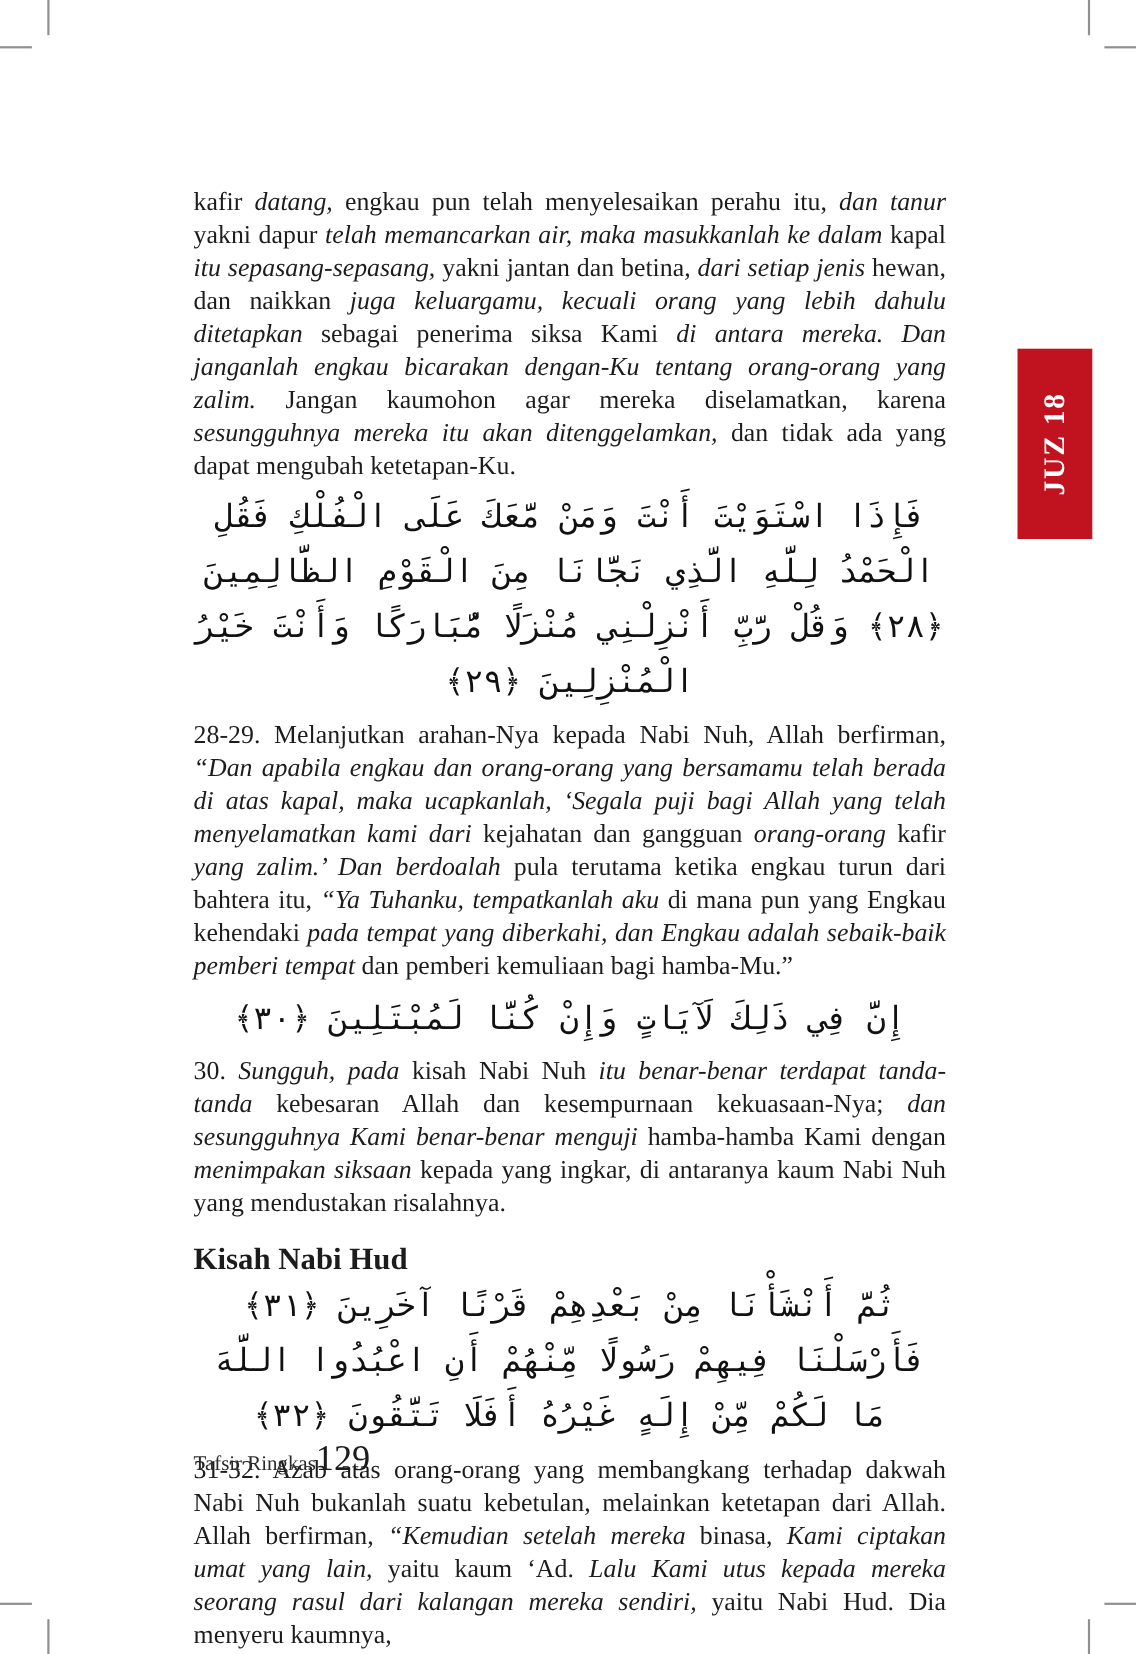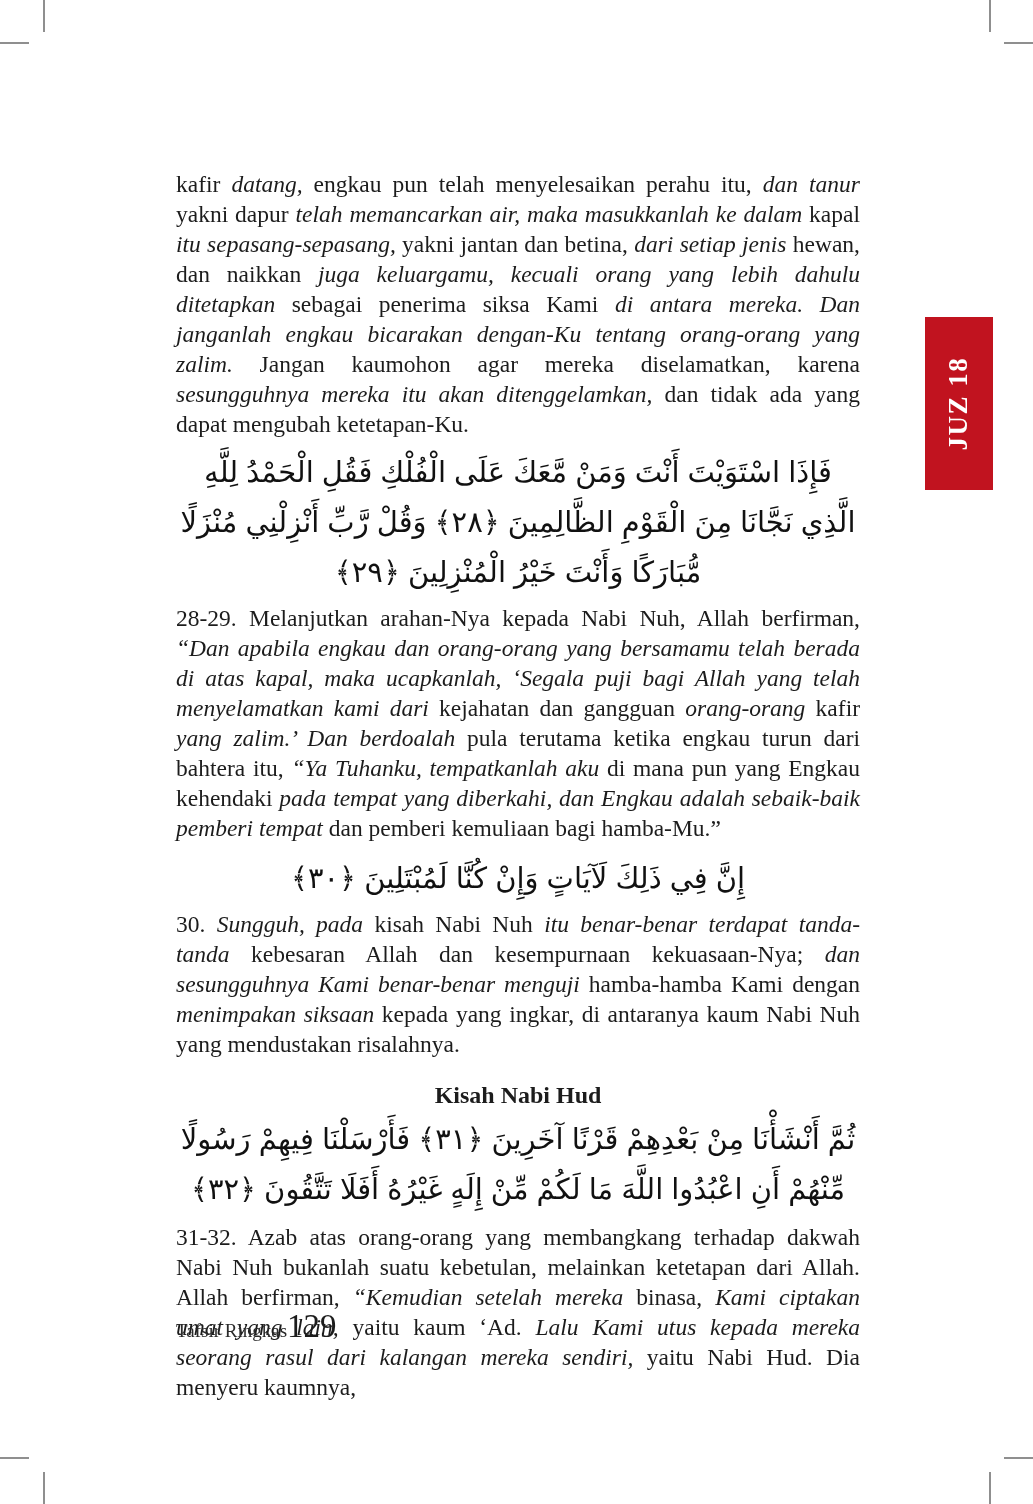--- a/index.html
+++ b/index.html
@@ -37,35 +37,35 @@
     line-height: 30px;
     text-align: justify;
     margin: 0;
   }
   .para em {
     font-style: italic;
   }
   .arabic {
     direction: rtl;
     text-align: center;
-    font-family: Liberation Sans, sans-serif;
+    font-family: Liberation Mono, monospace;
     font-size: 29px;
     line-height: 50px;
     color: #111111;
     margin: 8px 0 6px 0;
   }
   .arabic.single {
     margin: 10px 0 6px 0;
   }
   .section-heading {
-    font-size: 24px;
+    font-size: 28px;
     line-height: 29px;
     font-weight: bold;
     margin: 22px 0 0 0;
-    text-align: center;
+    text-align: left;
   }
   .verse-after-heading {
     margin-top: 4px;
     margin-bottom: 8px;
   }
 
   
   .juz-tab {
     position: absolute;
     left: 925px;

